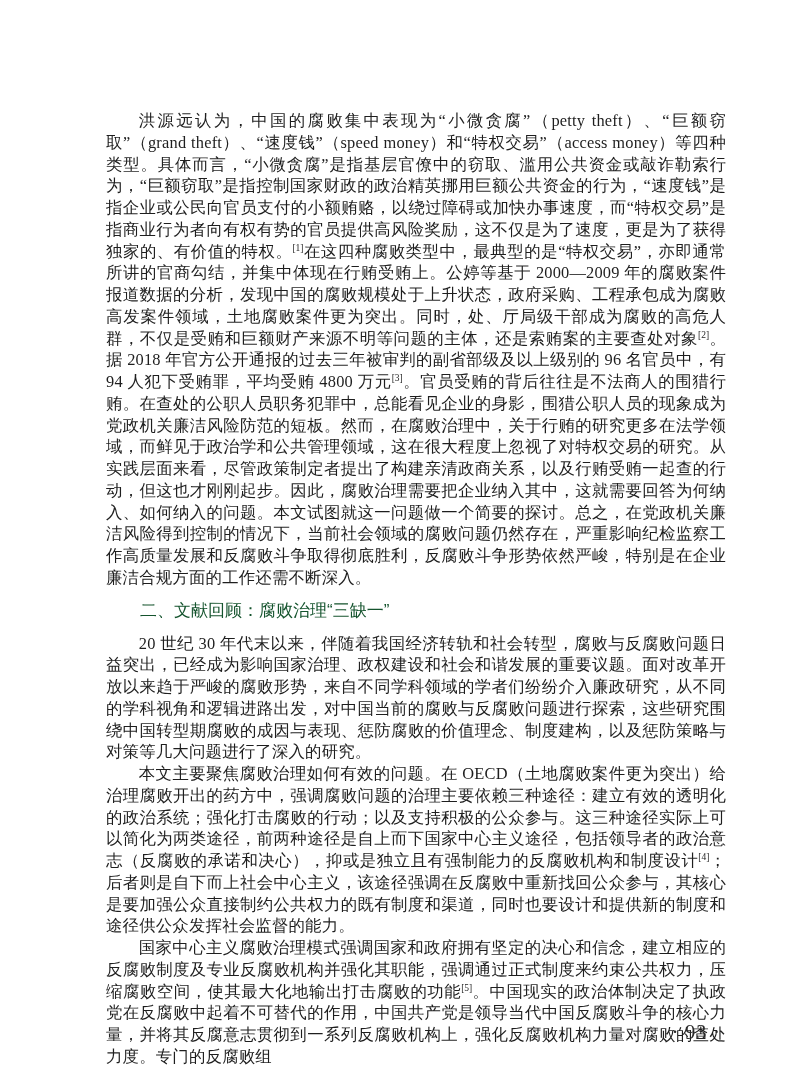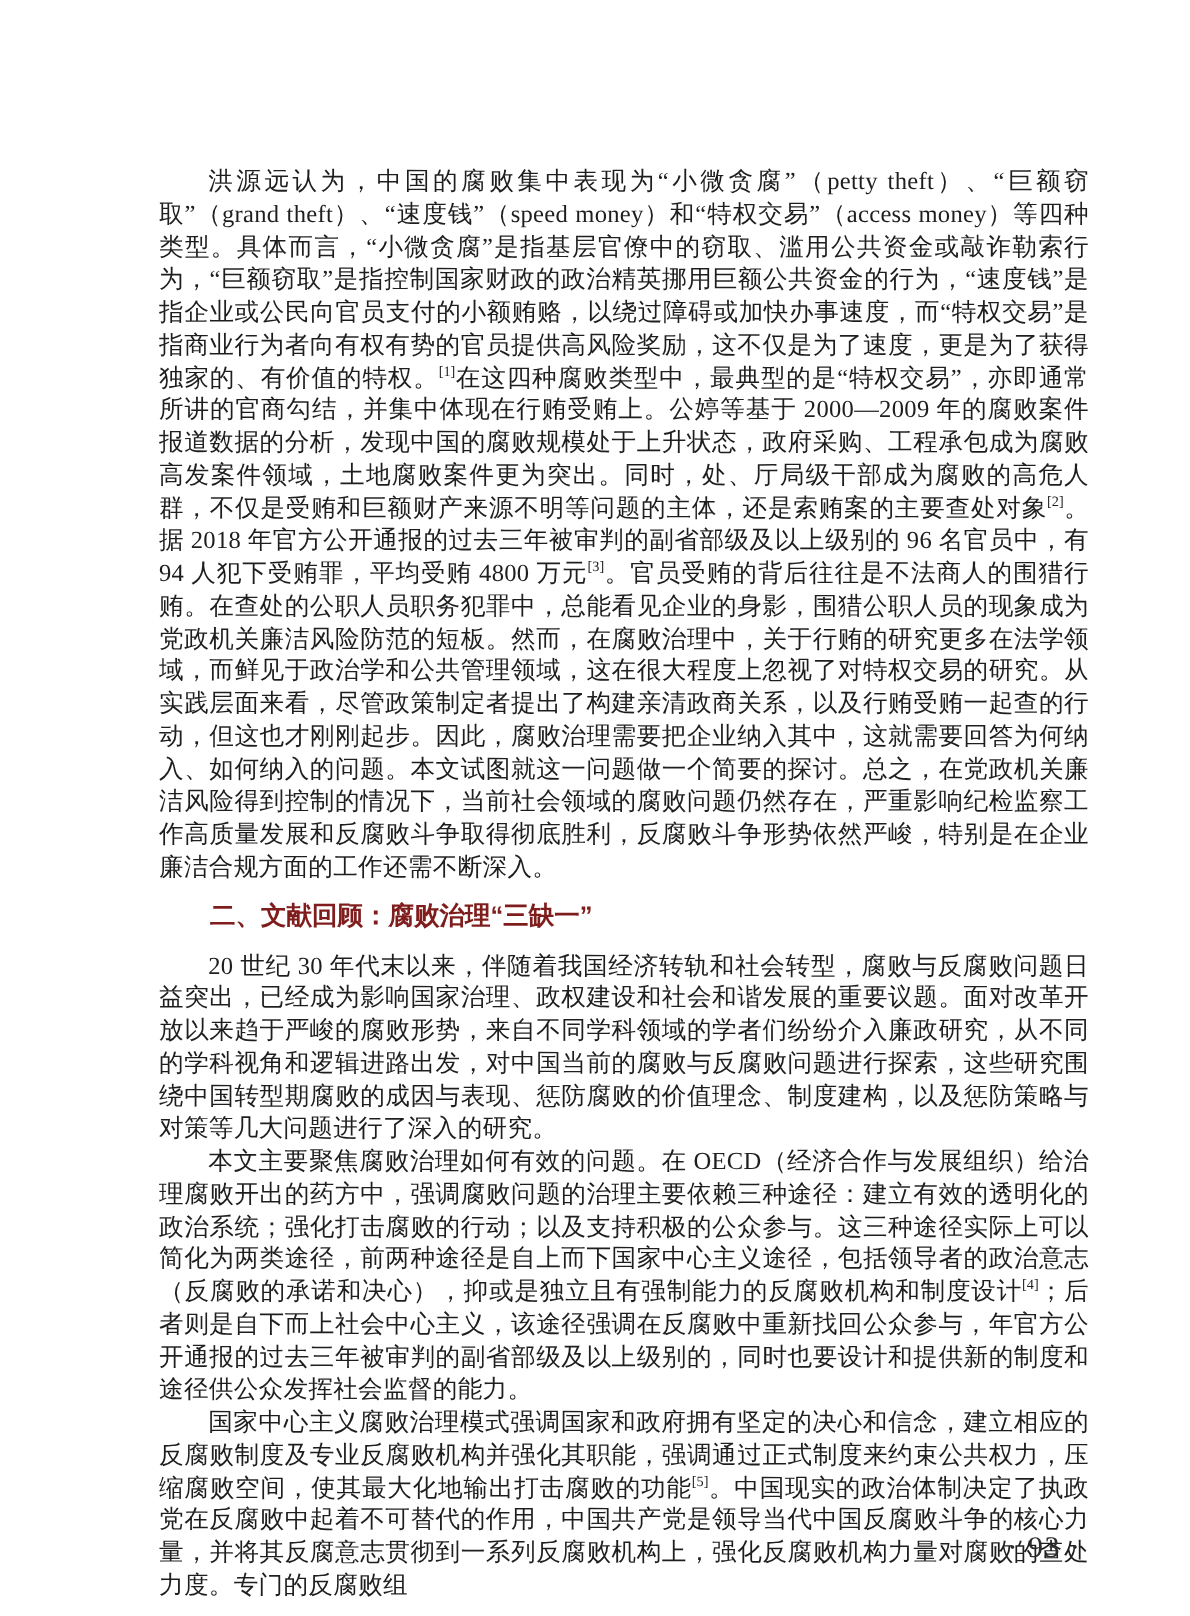--- a/index.html
+++ b/index.html
@@ -27,23 +27,23 @@
     font-size: 16.4px;
     line-height: 21.75px;
     text-align: justify;
     text-justify: inter-character;
     letter-spacing: 0.2px;
   }
   h2.heading {
     margin: 11px 0;
     font-size: 17px;
     line-height: 22px;
-    font-weight: 700;
+    font-weight: 400;
     text-indent: 2em;
-    color: #7f1d1d;
+    color: #14532d;
     font-family: "Liberation Sans", "DejaVu Sans", sans-serif;
   }
   sup.footnote {
     font-size: 9.5px;
     line-height: 0;
     vertical-align: super;
     letter-spacing: 0;
   }
   .pageno {
     position: absolute;
@@ -54,17 +54,17 @@
   }
 </style>
 </head>
 <body>
 
 <div class="sheet">
   <div class="textblock">
       <p class="paragraph"><span>洪源远认为，中国的腐败集中表现为“小微贪腐”（petty theft）、“巨额窃取”（grand theft）、“速度钱”（speed money）和“特权交易”（access money）等四种类型。具体而言，“小微贪腐”是指基层官僚中的窃取、滥用公共资金或敲诈勒索行为，“巨额窃取”是指控制国家财政的政治精英挪用巨额公共资金的行为，“速度钱”是指企业或公民向官员支付的小额贿赂，以绕过障碍或加快办事速度，而“特权交易”是指商业行为者向有权有势的官员提供高风险奖励，这不仅是为了速度，更是为了获得独家的、有价值的特权。</span><sup class="footnote">[1]</sup><span>在这四种腐败类型中，最典型的是“特权交易”，亦即通常所讲的官商勾结，并集中体现在行贿受贿上。公婷等基于 2000—2009 年的腐败案件报道数据的分析，发现中国的腐败规模处于上升状态，政府采购、工程承包成为腐败高发案件领域，土地腐败案件更为突出。同时，处、厅局级干部成为腐败的高危人群，不仅是受贿和巨额财产来源不明等问题的主体，还是索贿案的主要查处对象</span><sup class="footnote">[2]</sup><span>。据 2018 年官方公开通报的过去三年被审判的副省部级及以上级别的 96 名官员中，有 94 人犯下受贿罪，平均受贿 4800 万元</span><sup class="footnote">[3]</sup><span>。官员受贿的背后往往是不法商人的围猎行贿。在查处的公职人员职务犯罪中，总能看见企业的身影，围猎公职人员的现象成为党政机关廉洁风险防范的短板。然而，在腐败治理中，关于行贿的研究更多在法学领域，而鲜见于政治学和公共管理领域，这在很大程度上忽视了对特权交易的研究。从实践层面来看，尽管政策制定者提出了构建亲清政商关系，以及行贿受贿一起查的行动，但这也才刚刚起步。因此，腐败治理需要把企业纳入其中，这就需要回答为何纳入、如何纳入的问题。本文试图就这一问题做一个简要的探讨。总之，在党政机关廉洁风险得到控制的情况下，当前社会领域的腐败问题仍然存在，严重影响纪检监察工作高质量发展和反腐败斗争取得彻底胜利，反腐败斗争形势依然严峻，特别是在企业廉洁合规方面的工作还需不断深入。</span></p>
       <h2 class="heading"><span>二、文献回顾：腐败治理“三缺一”</span></h2>
       <p class="paragraph"><span>20 世纪 30 年代末以来，伴随着我国经济转轨和社会转型，腐败与反腐败问题日益突出，已经成为影响国家治理、政权建设和社会和谐发展的重要议题。面对改革开放以来趋于严峻的腐败形势，来自不同学科领域的学者们纷纷介入廉政研究，从不同的学科视角和逻辑进路出发，对中国当前的腐败与反腐败问题进行探索，这些研究围绕中国转型期腐败的成因与表现、惩防腐败的价值理念、制度建构，以及惩防策略与对策等几大问题进行了深入的研究。</span></p>
-      <p class="paragraph"><span>本文主要聚焦腐败治理如何有效的问题。在 OECD（经济合作与发展组织）给治理腐败开出的药方中，强调腐败问题的治理主要依赖三种途径：建立有效的透明化的政治系统；强化打击腐败的行动；以及支持积极的公众参与。这三种途径实际上可以简化为两类途径，前两种途径是自上而下国家中心主义途径，包括领导者的政治意志（反腐败的承诺和决心），抑或是独立且有强制能力的反腐败机构和制度设计</span><sup class="footnote">[4]</sup><span>；后者则是自下而上社会中心主义，该途径强调在反腐败中重新找回公众参与，年官方公开通报的过去三年被审判的副省部级及以上级别的，同时也要设计和提供新的制度和途径供公众发挥社会监督的能力。</span></p>
+      <p class="paragraph"><span>本文主要聚焦腐败治理如何有效的问题。在 OECD（土地腐败案件更为突出）给治理腐败开出的药方中，强调腐败问题的治理主要依赖三种途径：建立有效的透明化的政治系统；强化打击腐败的行动；以及支持积极的公众参与。这三种途径实际上可以简化为两类途径，前两种途径是自上而下国家中心主义途径，包括领导者的政治意志（反腐败的承诺和决心），抑或是独立且有强制能力的反腐败机构和制度设计</span><sup class="footnote">[4]</sup><span>；后者则是自下而上社会中心主义，该途径强调在反腐败中重新找回公众参与，其核心是要加强公众直接制约公共权力的既有制度和渠道，同时也要设计和提供新的制度和途径供公众发挥社会监督的能力。</span></p>
       <p class="paragraph"><span>国家中心主义腐败治理模式强调国家和政府拥有坚定的决心和信念，建立相应的反腐败制度及专业反腐败机构并强化其职能，强调通过正式制度来约束公共权力，压缩腐败空间，使其最大化地输出打击腐败的功能</span><sup class="footnote">[5]</sup><span>。中国现实的政治体制决定了执政党在反腐败中起着不可替代的作用，中国共产党是领导当代中国反腐败斗争的核心力量，并将其反腐意志贯彻到一系列反腐败机构上，强化反腐败机构力量对腐败的查处力度。专门的反腐败组</span></p>
     </div>
   <div class="pageno">· 93 ·</div>
 </div>
 
 </body></html>

